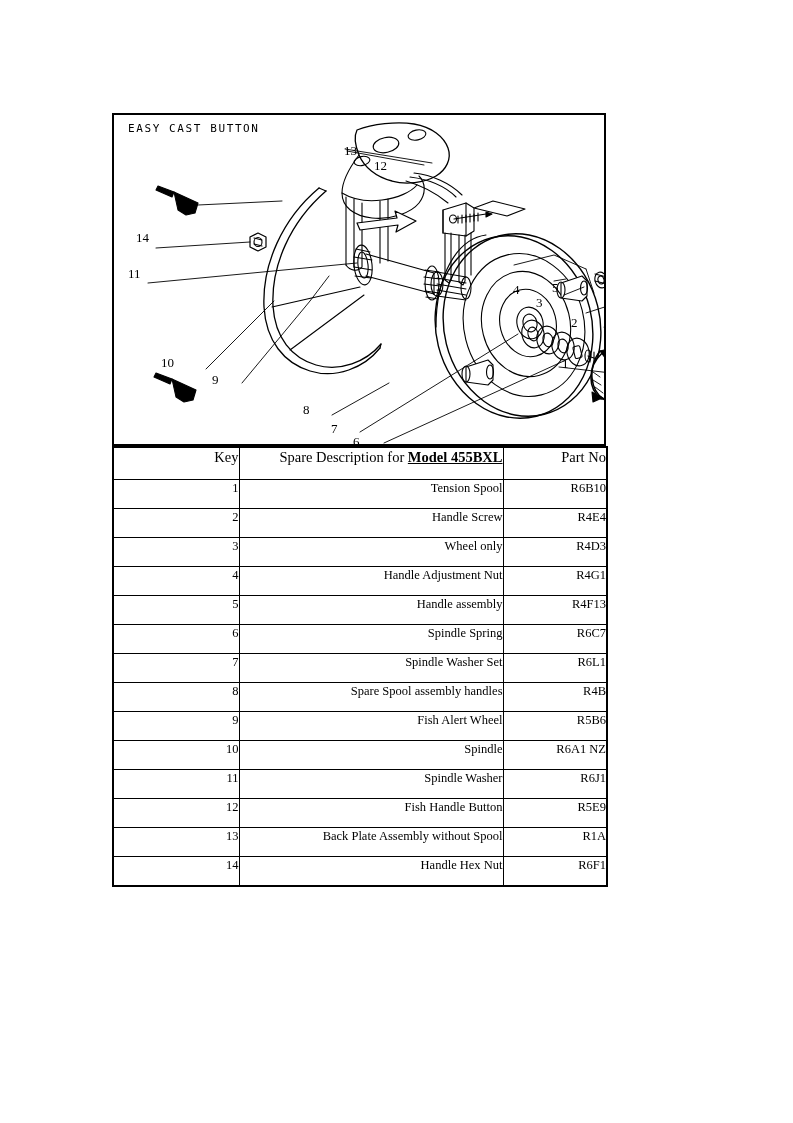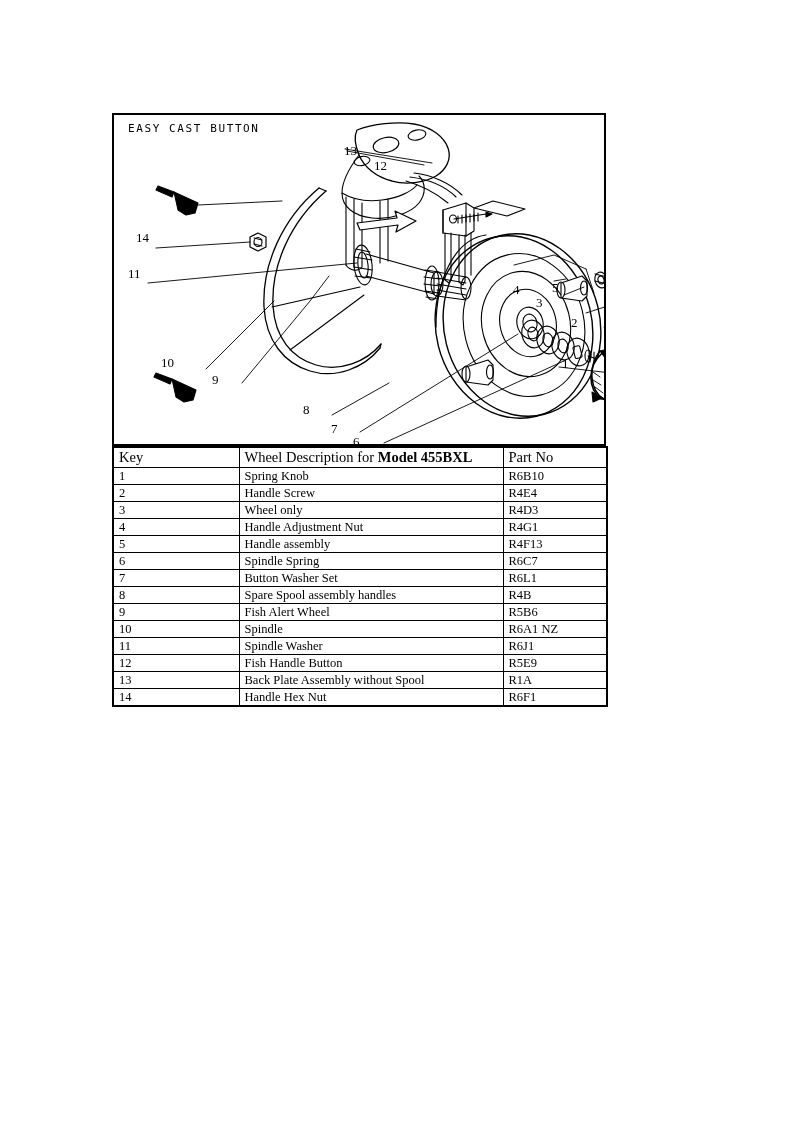--- a/index.html
+++ b/index.html
@@ -77,39 +77,40 @@
     table-layout: fixed;
     background: #ffffff;
   }
   #parts-table col.c-key  { width: 126px; }
   #parts-table col.c-desc { width: 264px; }
   #parts-table col.c-part { width: 104px; }
 
   #parts-table th,
   #parts-table td {
     border: 1px solid #000000;
-    padding: 0 0 0 5px;
+    padding: 0 0 12px 5px;
     font-family: "Liberation Serif", serif;
-    text-align: left;
+    text-align: right;
     vertical-align: middle;
     color: #000;
   }
   #parts-table thead th {
     height: 19px;
     font-size: 14.5px;
     font-weight: normal;
     line-height: 19px;
   }
   #parts-table tbody td {
     height: 16px;
     font-size: 12.5px;
     line-height: 16px;
   }
   #parts-table thead th.th-desc .bold-model {
     font-weight: bold;
+    text-decoration: underline;
   }
   
   #parts-table {
     outline: none;
   }
   #parts-table tr:first-child th { border-top-width: 2px; }
   #parts-table tr:last-child  td { border-bottom-width: 2px; }
   #parts-table th:first-child, #parts-table td:first-child { border-left-width: 2px; }
   #parts-table th:last-child,  #parts-table td:last-child  { border-right-width: 2px; }
 </style>
@@ -305,28 +306,28 @@
 
   <table id="parts-table">
     <colgroup>
       <col class="c-key">
       <col class="c-desc">
       <col class="c-part">
     </colgroup>
     <thead>
       <tr>
         <th class="th-key">Key</th>
-        <th class="th-desc"><span>Wheel Description for </span><span class="bold-model">Model 455BXL</span></th>
+        <th class="th-desc"><span>Spare Description for </span><span class="bold-model">Model 455BXL</span></th>
         <th class="th-part">Part No</th>
       </tr>
     </thead>
     <tbody id="parts-table-body">
     <tr>
           <td>1</td>
-          <td>Spring Knob</td>
+          <td>Tension Spool</td>
           <td>R6B10</td>
         </tr>
         <tr>
           <td>2</td>
           <td>Handle Screw</td>
           <td>R4E4</td>
         </tr>
         <tr>
           <td>3</td>
           <td>Wheel only</td>
@@ -342,21 +343,21 @@
           <td>Handle assembly</td>
           <td>R4F13</td>
         </tr>
         <tr>
           <td>6</td>
           <td>Spindle Spring</td>
           <td>R6C7</td>
         </tr>
         <tr>
           <td>7</td>
-          <td>Button Washer Set</td>
+          <td>Spindle Washer Set</td>
           <td>R6L1</td>
         </tr>
         <tr>
           <td>8</td>
           <td>Spare Spool assembly handles</td>
           <td>R4B</td>
         </tr>
         <tr>
           <td>9</td>
           <td>Fish Alert Wheel</td>

